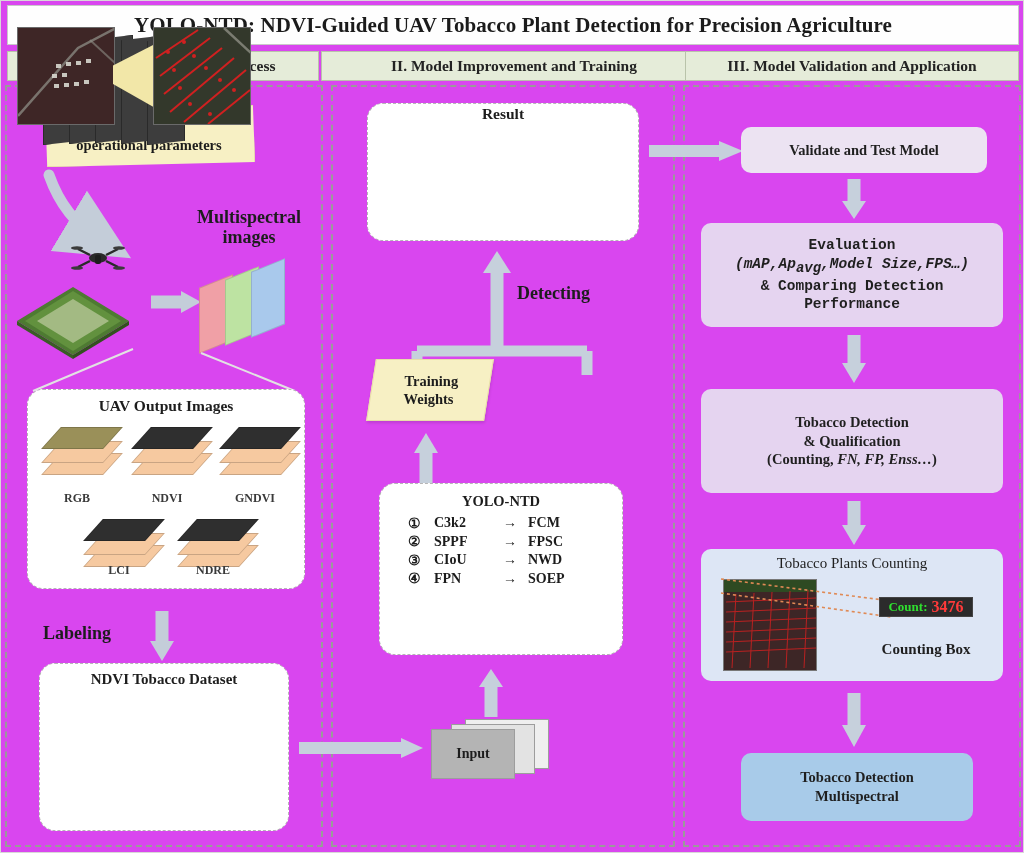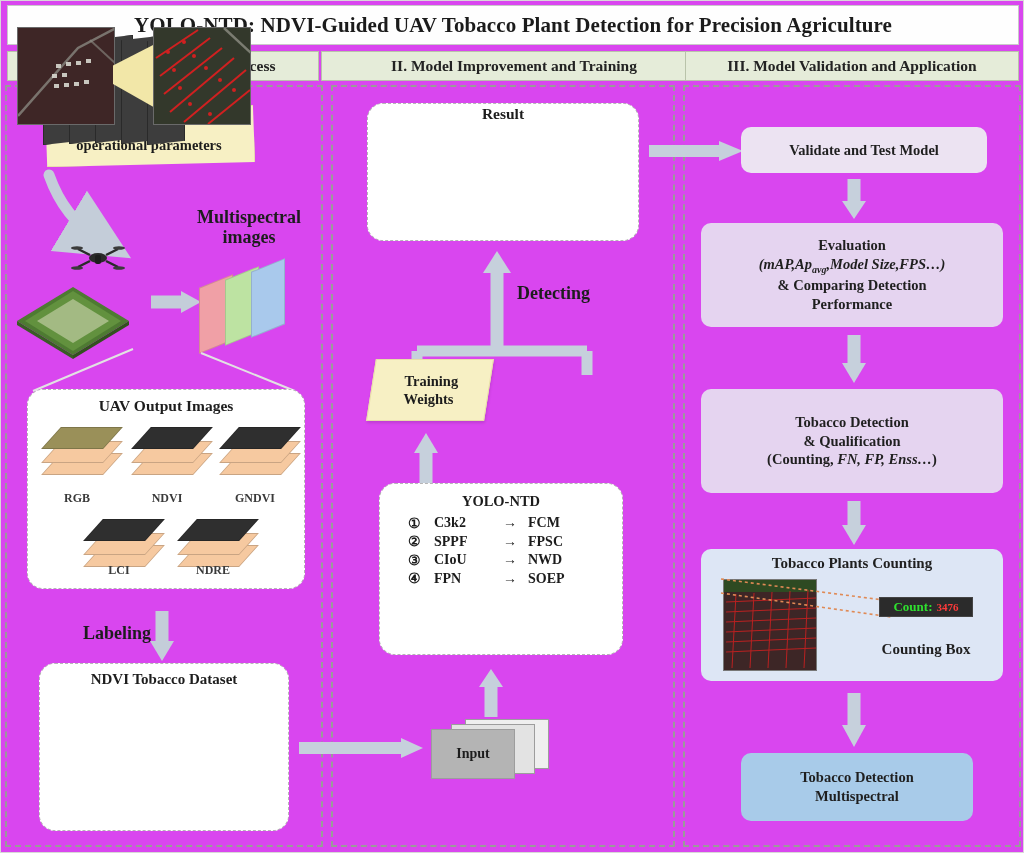--- a/index.html
+++ b/index.html
@@ -167,50 +167,50 @@
   .rbox {
     position: absolute;
     border-radius: 10px;
     display: flex; flex-direction: column; align-items: center; justify-content: center;
     text-align: center;
     font-size: 14.5px; font-weight: bold; color: #1f1f1f;
     line-height: 1.3;
     padding: 4px 8px;
   }
   #box-validate { left: 740px; top: 126px; width: 246px; height: 46px; background: #ece3f2; }
-  #box-eval     { left: 700px; top: 222px; width: 302px; height: 104px; background: #e5d4f0; }
+  #box-eval     { left: 700px; top: 222px; width: 302px; height: 104px; background: #e5d4f0; font-family: Liberation Mono, monospace; }
   #box-detect   { left: 700px; top: 388px; width: 302px; height: 104px; background: #e5d4f0; }
   #box-vis      { left: 740px; top: 752px; width: 232px; height: 68px; background: #a8cbe9; }
 
   #counting-panel {
     position: absolute; left: 700px; top: 548px; width: 302px; height: 132px;
     background: #dde6f5; border-radius: 10px;
   }
   #counting-title {
     position: absolute; left: 0; top: 6px; width: 302px; text-align: center;
-    font-size: 15px; font-weight: bold; color: #1f1f1f;
+    font-size: 15px; font-weight: normal; color: #1f1f1f;
   }
   #count-img {
     position: absolute; left: 22px; top: 30px; width: 94px; height: 92px;
     background: #3b2525; border: 1px solid #777; overflow: hidden;
   }
   #count-badge {
     position: absolute; left: 178px; top: 48px; width: 94px; height: 20px;
     background: #2b2b2b; border: 1px solid #444;
     display: flex; align-items: center; justify-content: center; gap: 4px;
   }
   #count-badge .g { color: #2fe02f; font-size: 13px; font-weight: bold; }
-  #count-badge .r { color: #ff3a3a; font-size: 11px; font-weight: bold; }
+  #count-badge .r { color: #ff3a3a; font-size: 16px; font-weight: bold; }
   #count-box-label {
     position: absolute; left: 150px; top: 92px; width: 150px; text-align: center;
     font-size: 15px; font-weight: bold; color: #1f1f1f;
   }
 
   .italic { font-style: italic; }
-  sub { font-size: 10px; }
+  sub { font-size: 14px; }
 </style>
 </head>
 <body>
 
 <div id="figure">
 
   <div id="title-bar">
     <div id="title-text">YOLO-NTD: NDVI-Guided UAV Tobacco Plant Detection for Precision Agriculture</div>
   </div>
 
@@ -307,21 +307,21 @@
   </div>
   <div class="stack-label" style="left:82px; top:562px;">LCI</div>
 
   <div class="img-stack" style="left:176px; top:516px;">
     <div class="stack-layer stack-mid" style="left:10px; top:28px;"></div>
     <div class="stack-layer stack-mid" style="left:10px; top:16px;"></div>
     <div class="stack-layer stack-cap" style="left:10px; top:2px;"></div>
   </div>
   <div class="stack-label" style="left:176px; top:562px;">NDRE</div>
 
-  <div class="lbl" style="left:42px; top:622px; width:96px; text-align:left;margin-left:40px;">Labeling</div>
+  <div class="lbl" style="left:42px; top:622px; width:96px; text-align:left;">Labeling</div>
   <svg class="arrow" style="left:146px; top:608px;" width="30" height="54">
     <path d="M15,2 L15,34" stroke="#c4cdd9" stroke-width="13" fill="none"></path>
     <path d="M3,32 L15,52 L27,32 z" fill="#c4cdd9"></path>
   </svg>
 
   <div class="group-box" id="ndvi-group"></div>
   <div class="lbl" style="left:38px; top:670px; width:250px; font-size:15px;">NDVI Tobacco Dataset</div>
   <div id="ndvi-stack">
     <div class="ndvi-sheet" style="left:0px;  top:2px;"></div>
     <div class="ndvi-sheet" style="left:26px; top:1px;"></div>

